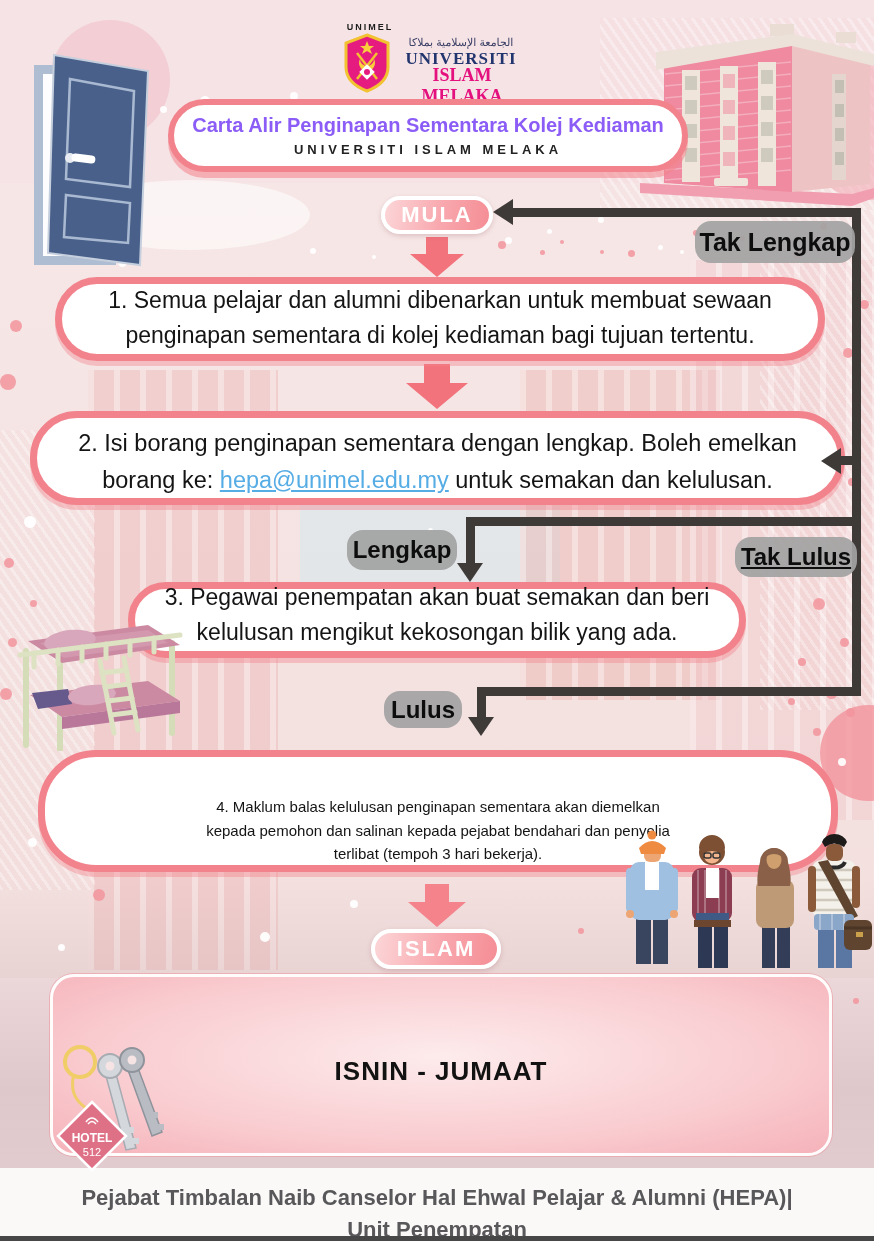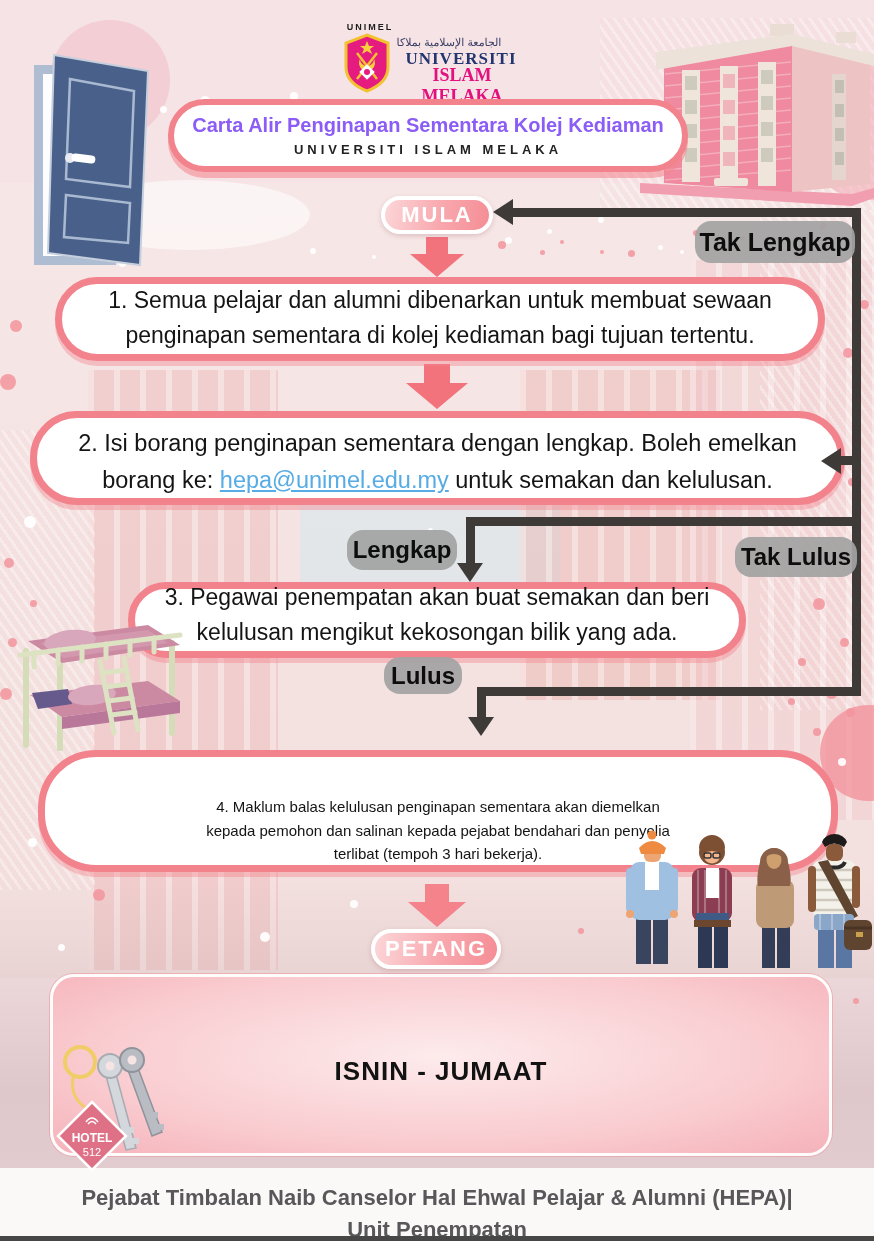--- a/index.html
+++ b/index.html
@@ -20,41 +20,41 @@
   .footerband{left:0;top:1168px;width:874px;height:73px;background:#fbf8f8;z-index:2;}
   .bottombar{left:0;top:1236px;width:874px;height:5px;background:#474747;z-index:12;}
   .blob{border-radius:50%;z-index:1;}
   #dots{position:absolute;inset:0;z-index:3;pointer-events:none;}
   .dot{position:absolute;border-radius:50%;}
   .dw{background:rgba(255,255,255,.92);}
   .dp{background:rgba(242,148,156,.85);}
   
   .unimel-acr{left:346px;top:22px;width:48px;text-align:center;font-size:9px;font-weight:bold;letter-spacing:2px;color:#1c1c1c;z-index:5;}
   .crest{left:344px;top:33px;z-index:5;}
-  .arabic{left:386px;top:36px;width:126px;text-align:center;font-size:11px;color:#3a3f66;z-index:5;}
+  .arabic{left:398px;top:36px;width:126px;text-align:center;font-size:11px;color:#3a3f66;z-index:5;}
   .brand1{left:398px;top:49px;width:126px;text-align:center;font-family:"Liberation Serif",serif;font-weight:bold;font-size:17px;letter-spacing:1px;color:var(--brand-navy);z-index:5;}
   .brand2{left:392px;top:65px;width:140px;text-align:center;font-family:"Liberation Serif",serif;font-weight:bold;font-size:18px;color:var(--brand-magenta);z-index:5;}
   
   .banner{left:168px;top:99px;width:520px;height:73px;background:#fff;border:6px solid var(--border-pink);
     border-radius:40px;box-shadow:0 6px 0 rgba(242,131,140,.55);display:flex;flex-direction:column;justify-content:center;align-items:center;z-index:5;}
   .banner h1{font-size:20px;font-weight:bold;color:#8b5cf6;white-space:nowrap;}
   .banner h2{font-size:13px;font-weight:bold;letter-spacing:4px;color:#222;margin-top:5px;}
   
   .badge{background:linear-gradient(100deg,var(--badge-gradient-start) 0%,#f8a7ad 55%,var(--badge-gradient-end) 100%);
     border:4px solid #fff;border-radius:22px;display:flex;align-items:center;justify-content:center;
     color:#fff;font-weight:bold;letter-spacing:2px;z-index:8;box-shadow:0 2px 5px rgba(150,80,90,.25);}
   .mula{left:381px;top:196px;width:112px;height:38px;font-size:22px;}
   .tamat{left:371px;top:929px;width:130px;height:40px;font-size:22px;}
   
   .glabel{background:rgba(163,163,163,.93);border-radius:16px;color:#0d0d0d;font-weight:bold;
     display:flex;align-items:center;justify-content:center;z-index:7;}
   .l-taklengkap{left:695px;top:221px;width:160px;height:42px;font-size:25px;}
   .l-lengkap{left:347px;top:530px;width:110px;height:40px;font-size:24px;}
-  .l-taklulus{left:735px;top:537px;width:122px;height:40px;font-size:24px;}
-  .l-lulus{left:384px;top:657px;width:78px;height:37px;font-size:24px;}
+  .l-taklulus{left:735px;top:537px;width:122px;height:40px;font-size:24px;text-decoration:underline;}
+  .l-lulus{left:384px;top:691px;width:78px;height:37px;font-size:24px;}
   
   .pill{background:#fff;border:7px solid var(--border-pink);display:flex;align-items:flex-end;justify-content:center;
     text-align:center;color:#141414;z-index:5;box-shadow:0 5px 0 rgba(242,131,140,.4);}
   .pill .txt{white-space:pre-line;width:100%;line-height:1.55;}
   .step1{left:55px;top:277px;width:770px;height:84px;border-radius:46px;font-size:23px;}
   .step2{left:30px;top:411px;width:815px;height:94px;border-radius:50px;font-size:23.5px;}
   .step3{left:128px;top:582px;width:618px;height:76px;border-radius:40px;font-size:23px;}
   .step4{left:38px;top:750px;width:800px;height:122px;border-radius:58px;font-size:15px;}
   .link{color:var(--link-blue);text-decoration:underline;}
   
@@ -188,21 +188,21 @@
   <path d="M16 0 H38 V17 H54 L27 40 L0 17 H16 Z" fill="#f3737d"></path>
 </svg>
 <svg class="abs parrow" style="left:406px;top:364px;" width="62" height="45" viewBox="0 0 62 45">
   <path d="M18 0 H44 V19 H62 L31 45 L0 19 H18 Z" fill="#f3737d"></path>
 </svg>
 <svg class="abs parrow" style="left:408px;top:884px;" width="58" height="43" viewBox="0 0 58 43">
   <path d="M17 0 H41 V18 H58 L29 43 L0 18 H17 Z" fill="#f5838c"></path>
 </svg>
 
 <div class="abs badge mula">MULA</div>
-<div class="abs badge tamat">PETANG</div>
+<div class="abs badge tamat">ISLAM</div>
 
 <div class="abs glabel l-taklengkap">Tak Lengkap</div>
 <div class="abs glabel l-lengkap">Lengkap</div>
 <div class="abs glabel l-taklulus">Tak Lulus</div>
 <div class="abs glabel l-lulus">Lulus</div>
 
 <div class="abs pill step1">
   <div class="txt">1. Semua pelajar dan alumni dibenarkan untuk membuat sewaan
 penginapan sementara di kolej kediaman bagi tujuan tertentu.</div>
 </div>

